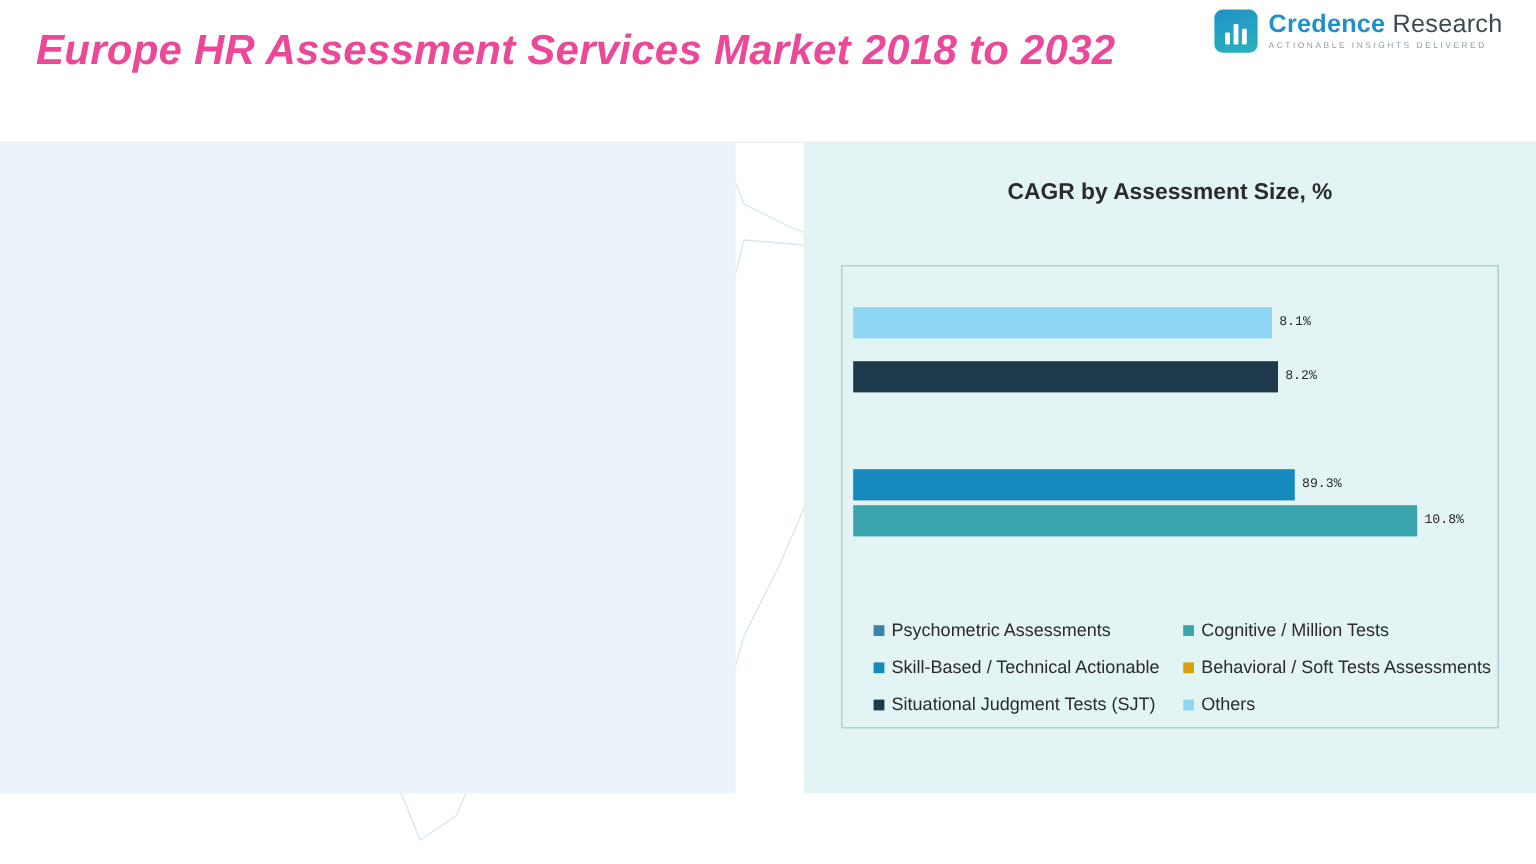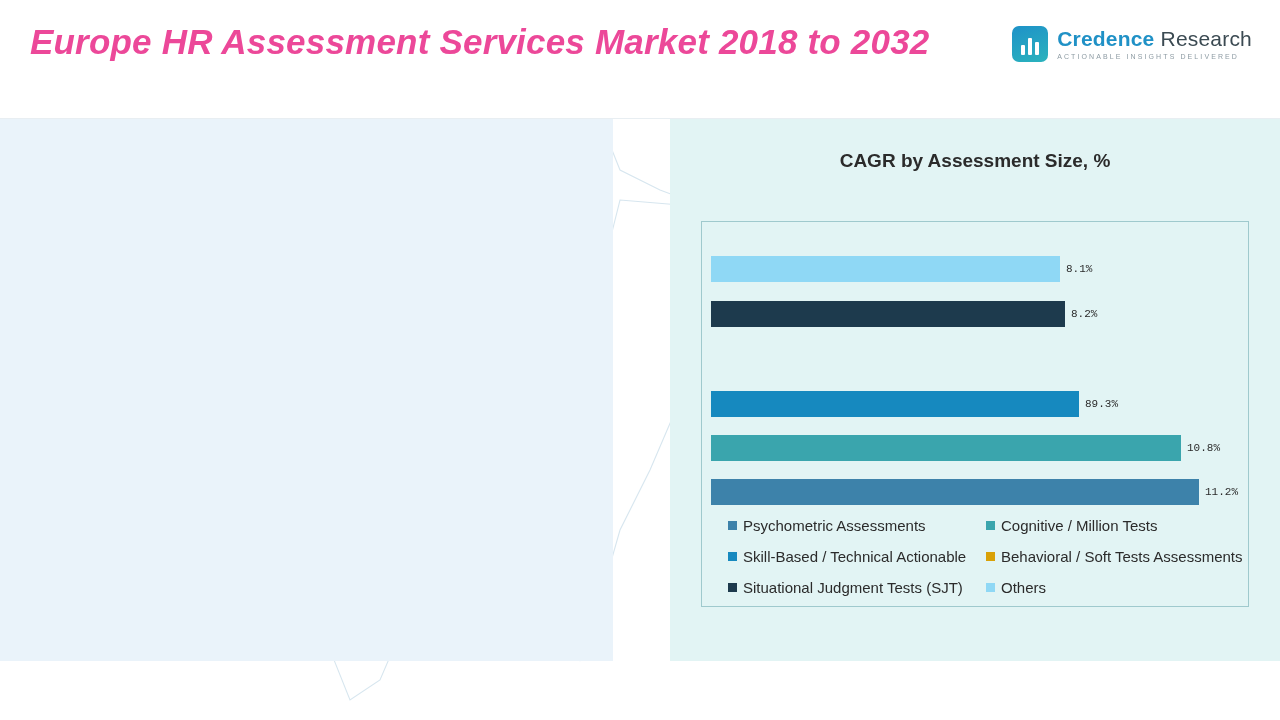--- a/index.html
+++ b/index.html
@@ -41,21 +41,21 @@
     font-size: 35px;
     font-style: italic;
     font-weight: bold;
     color: #ec4899;
     line-height: 1.28;
     letter-spacing: 0.2px;
   }
   #brand {
     position: absolute;
     right: 28px;
-    top: 26px;
+    top: 8px;
     display: flex;
     align-items: center;
     gap: 9px;
   }
   #brand-mark {
     width: 36px; height: 36px;
     border-radius: 7px;
     background: linear-gradient(160deg,#1e92c8 0%, #2bb3bd 100%);
     display: flex;
     align-items: flex-end;
@@ -301,29 +301,25 @@
     <div class="hbar" style="width:354px;background:#1d3a4d;"></div>
     <div class="hbar-value">8.2%</div>
   </div>
 
 
   <div class="hbar-row" style="top:169px;">
     <div class="hbar" style="width:368px;background:#1689bf;"></div>
     <div class="hbar-value">89.3%</div>
   </div>
 
-  <div class="hbar-row" style="top:213px;">
+  <div class="hbar-row" style="top:199px;">
     <div class="hbar" style="width:470px;background:#3aa5ad;"></div>
     <div class="hbar-value">10.8%</div>
   </div>
 
-  <div class="hbar-row" style="top:257px;">
-    <div class="hbar" style="width:488px;background:#3d82aa;"></div>
-    <div class="hbar-value">11.2%</div>
-  </div>
 
   <div id="legend">
     <div class="legend-item">
       <span class="legend-swatch" style="background:#3d82aa;"></span>
       <span>Psychometric Assessments</span>
     </div>
     <div class="legend-item">
       <span class="legend-swatch" style="background:#3aa5ad;"></span>
       <span>Cognitive / Million Tests</span>
     </div>

